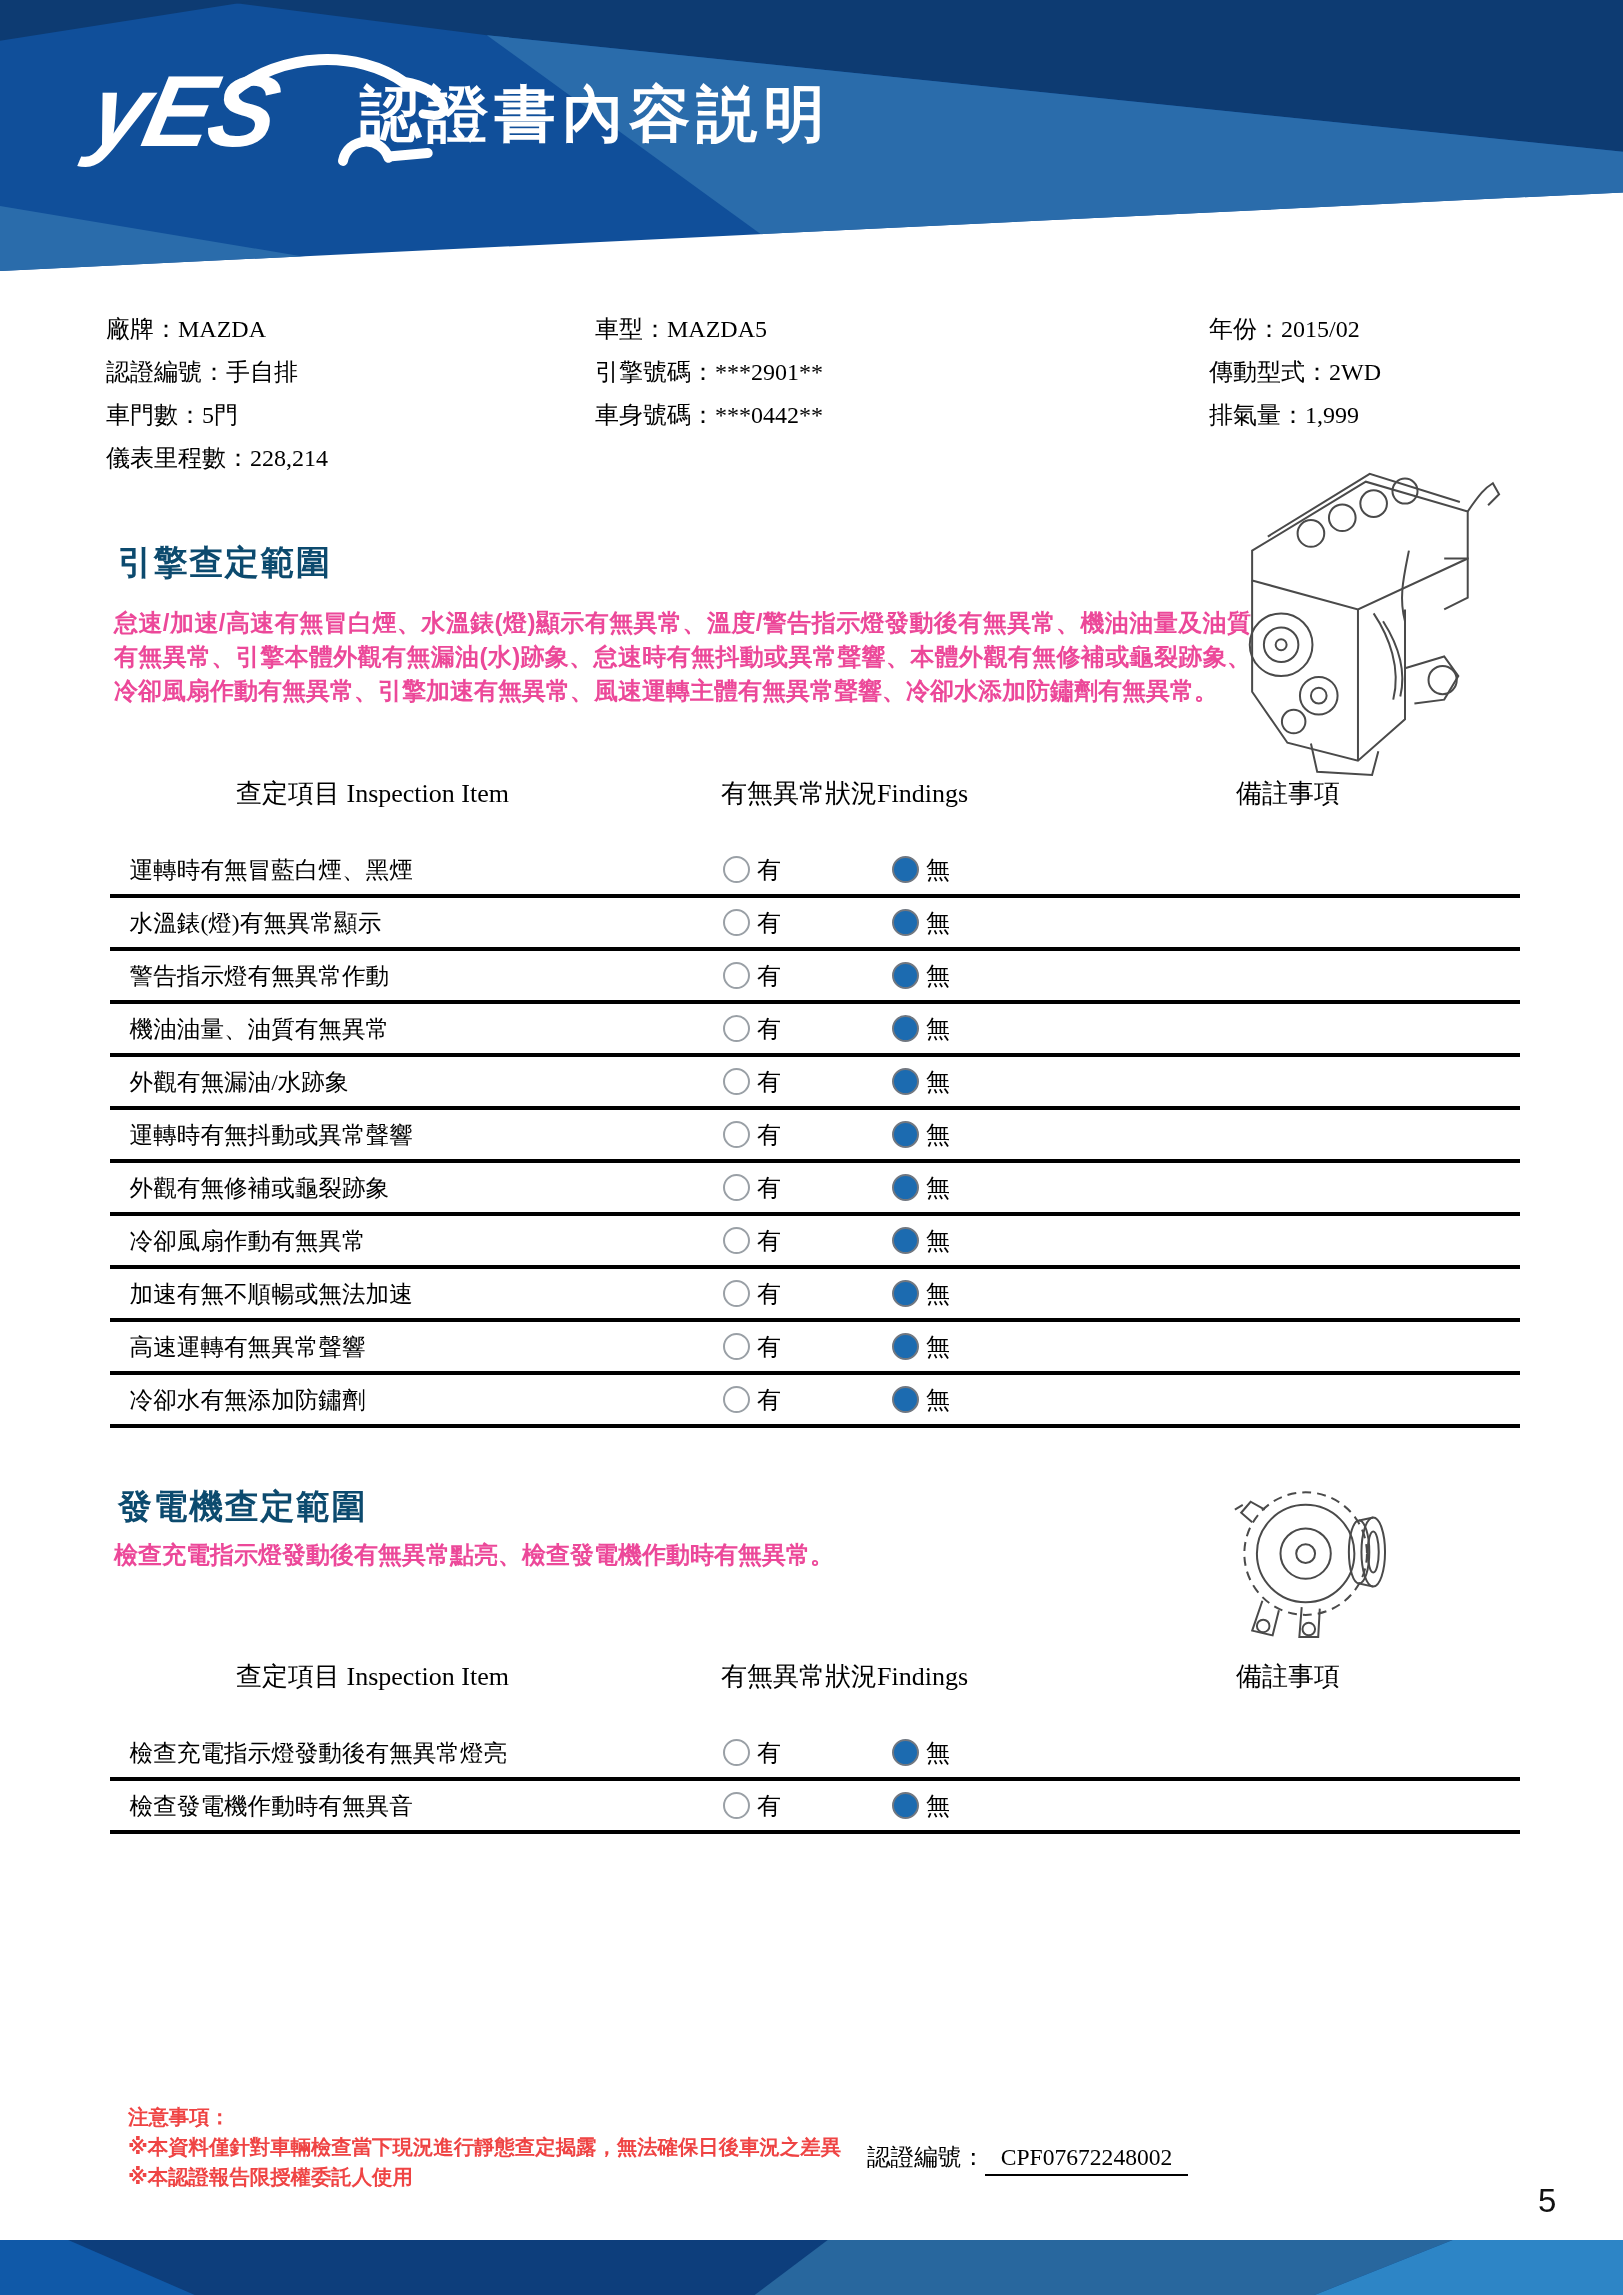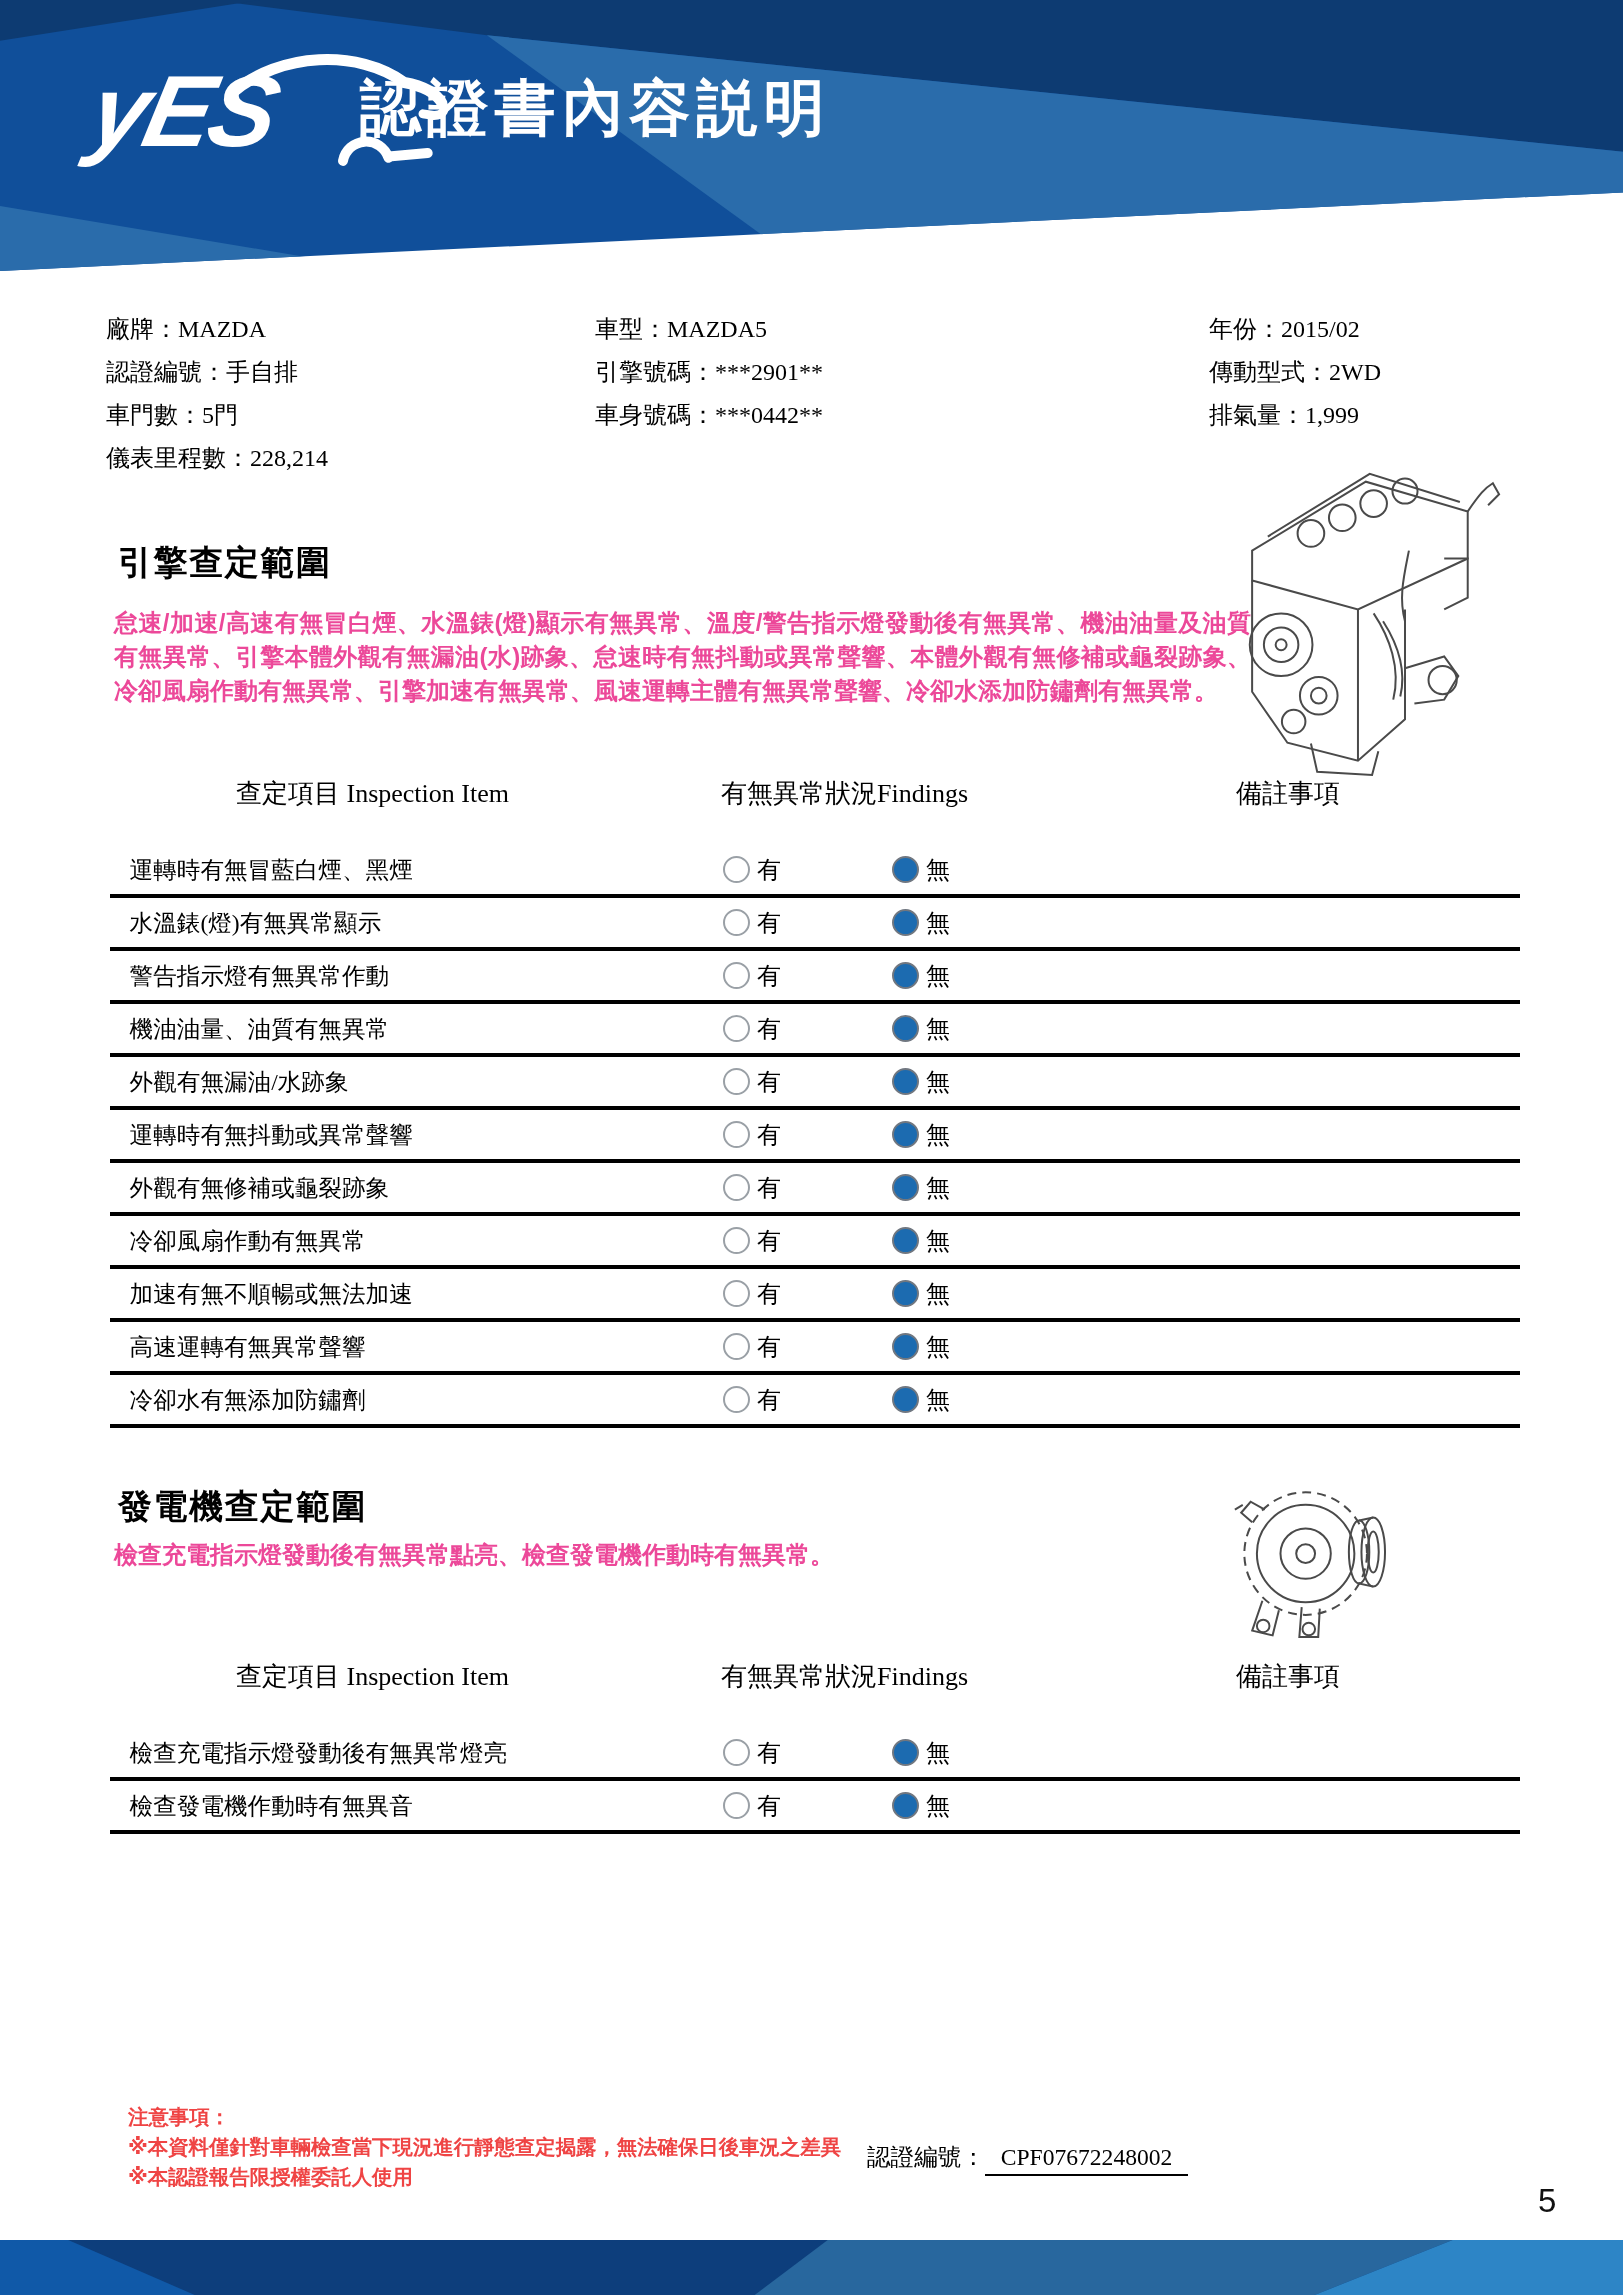--- a/index.html
+++ b/index.html
@@ -24,36 +24,36 @@
 
   .logo { position:absolute; left:93px; top:61px; width:369px; height:141px; }
   .logo-text {
     display:inline-block; transform:skewX(-12deg);
     font:italic 900 101px "Liberation Sans","DejaVu Sans",sans-serif;
     color:#fff; letter-spacing:-3.1px; line-height:1;
   }
   .car-svg { position:absolute; left:132px; top:-23.6px; }
 
   .page-title {
-    position:absolute; left:360px; top:68px; margin:0;
+    position:absolute; left:360px; top:74px; margin:0;
     color:#fff; font:900 61px "Liberation Sans","DejaVu Sans",sans-serif;
     letter-spacing:6.3px; white-space:nowrap;
   }
 
   
   .vehicle-info { position:absolute; top:308px; left:0; width:1623px; font-size:24px; }
   .vi-col { position:absolute; top:0; }
   .vi-col div { line-height:43px; white-space:nowrap; }
   .vi-col1 { left:106px; }
   .vi-col2 { left:595px; }
   .vi-col3 { left:1209px; }
 
   
   .sec-heading {
-    position:absolute; margin:0; color:#000000;
+    position:absolute; margin:0; color:#0c4a6e;
     font:700 34px "Liberation Sans","DejaVu Sans",sans-serif; letter-spacing:1.6px;
   }
   .sec-desc {
     position:absolute; margin:0; width:1137px;
     font:700 24px "Liberation Sans","DejaVu Sans",sans-serif;
     line-height:34px; text-align:justify; color:#ec4899;
   }
   .illust { position:absolute; }
 
   

